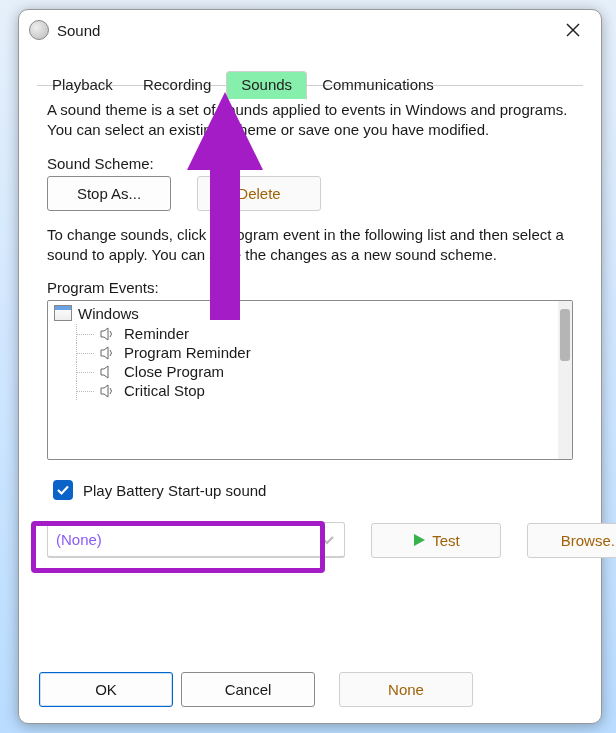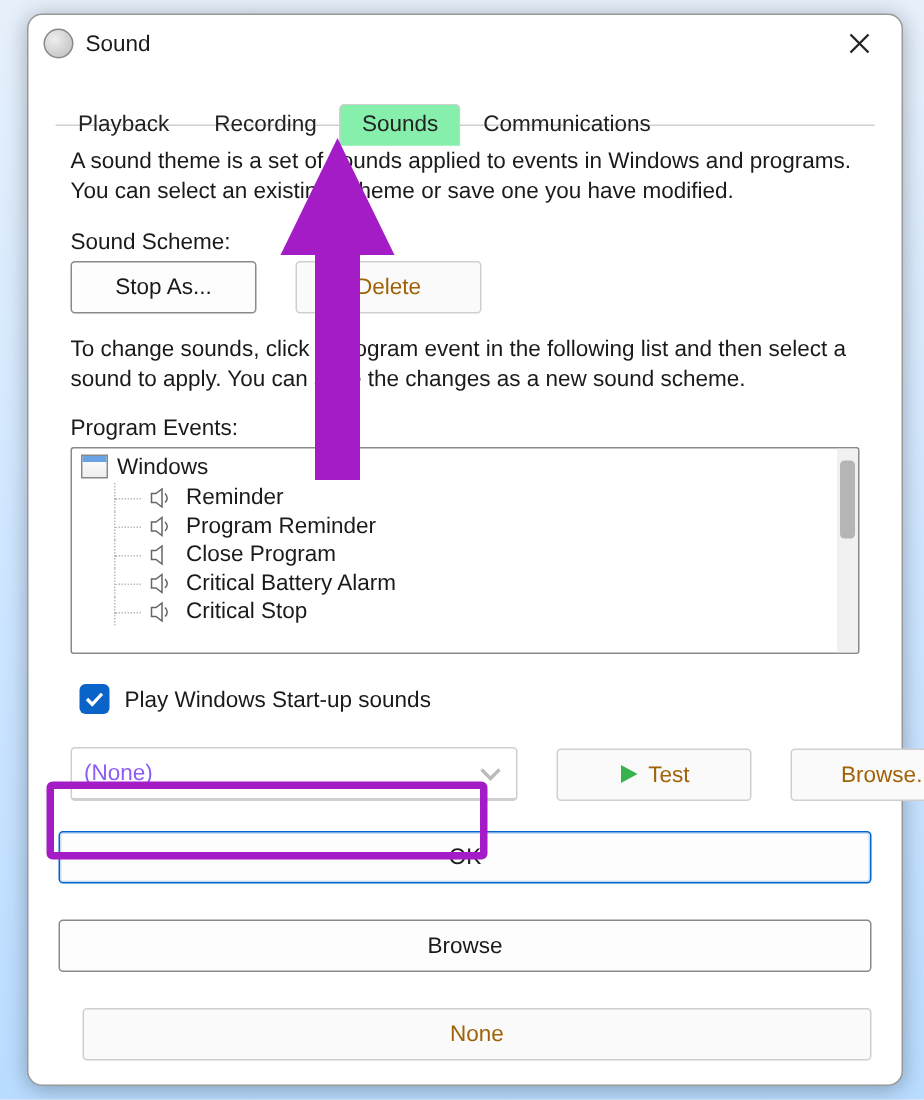--- a/index.html
+++ b/index.html
@@ -201,21 +201,21 @@
   .sounds-row {
     margin-top: 14px;
   }
   .sounds-row .lbl-disabled { color: #9a9a9a; margin-bottom: 4px; }
   .sounds-controls { display:flex; gap: 10px; align-items:center; }
   .combo.disabled { color:#8b5cf6; border-color:#cfcfcf; border-bottom-color:#cfcfcf; cursor:default; }
 
   .footer {
     border-top: 0;
     padding: 12px 20px 16px 20px;
-    display: flex; justify-content: flex-start; gap: 24px; flex-direction: column;
+    display: flex; justify-content: flex-start; gap: 8px;
   }
 
   .play-icon { width:14px; height:14px; margin-right:6px; }
   .play-icon polygon { fill: #37b24d; }
 
   
   .highlight-box {
     position: absolute;
     border: 5px solid #a31cc6;
     border-radius: 4px;
@@ -302,45 +302,35 @@
             <span>Close Program</span>
           </div>
         <div class="tree-item">
             <span class="dash"></span>
             <span class="spk-icon">
               <svg viewBox="0 0 16 14">
                 <polygon points="1,4 4,4 8,1 8,13 4,10 1,10" fill="none" stroke="#666"></polygon>
                 <path d="M10 4 Q13 7 10 10" fill="none" stroke="#666"></path>
               </svg>
             </span>
-            <span>Critical Battery Alarm</span>
-          </div>
-        <div class="tree-item">
-            <span class="dash"></span>
-            <span class="spk-icon">
-              <svg viewBox="0 0 16 14">
-                <polygon points="1,4 4,4 8,1 8,13 4,10 1,10" fill="none" stroke="#666"></polygon>
-                <path d="M10 4 Q13 7 10 10" fill="none" stroke="#666"></path>
-              </svg>
-            </span>
             <span>Critical Stop</span>
           </div>
       </div>
       <div class="events-scrollbar">
         <div class="thumb"></div>
       </div>
     </div>
 
     <div class="checkbox-row">
       <span class="checkbox">
         <svg viewBox="0 0 14 14">
             <polyline points="2,7 5.5,10.5 12,3.5" fill="none" stroke="#fff" stroke-width="2.2"></polyline>
           </svg>
       </span>
-      <span>Play Windows Start-up sounds</span>
+      <span>Play Battery Start-up sound</span>
     </div>
 
     <div class="sounds-row">
       <div class="sounds-controls">
         <div class="combo disabled" style="flex:0 0 280px">
           <span class="val">(None)</span>
           <span class="chev">
             <svg viewBox="0 0 12 12">
                 <polyline points="2,4 6,8 10,4" fill="none" stroke="#bbb" stroke-width="1.5"></polyline>
               </svg>
@@ -353,21 +343,21 @@
           <span>Test</span>
         </div>
         <div class="btn disabled" style="min-width:96px">Browse...</div>
       </div>
     </div>
 
   </div>
 
   <div class="footer">
     <div class="btn default" style="min-width:100px">OK</div>
-    <div class="btn" style="min-width:100px">Browse</div>
+    <div class="btn" style="min-width:100px">Cancel</div>
     <div class="btn disabled" style="min-width:100px">None</div>
   </div>
 
 </div>
 
 <div class="highlight-box" style="left:31px; top:521px; width:284px; height:42px;"></div>
 
 <svg class="arrow" style="left:185px; top:92px; width:80px; height:230px;" viewBox="0 0 80 230">
   <polygon points="40,0 78,78 55,78 55,228 25,228 25,78 2,78" fill="#a31cc6"></polygon>
 </svg>

